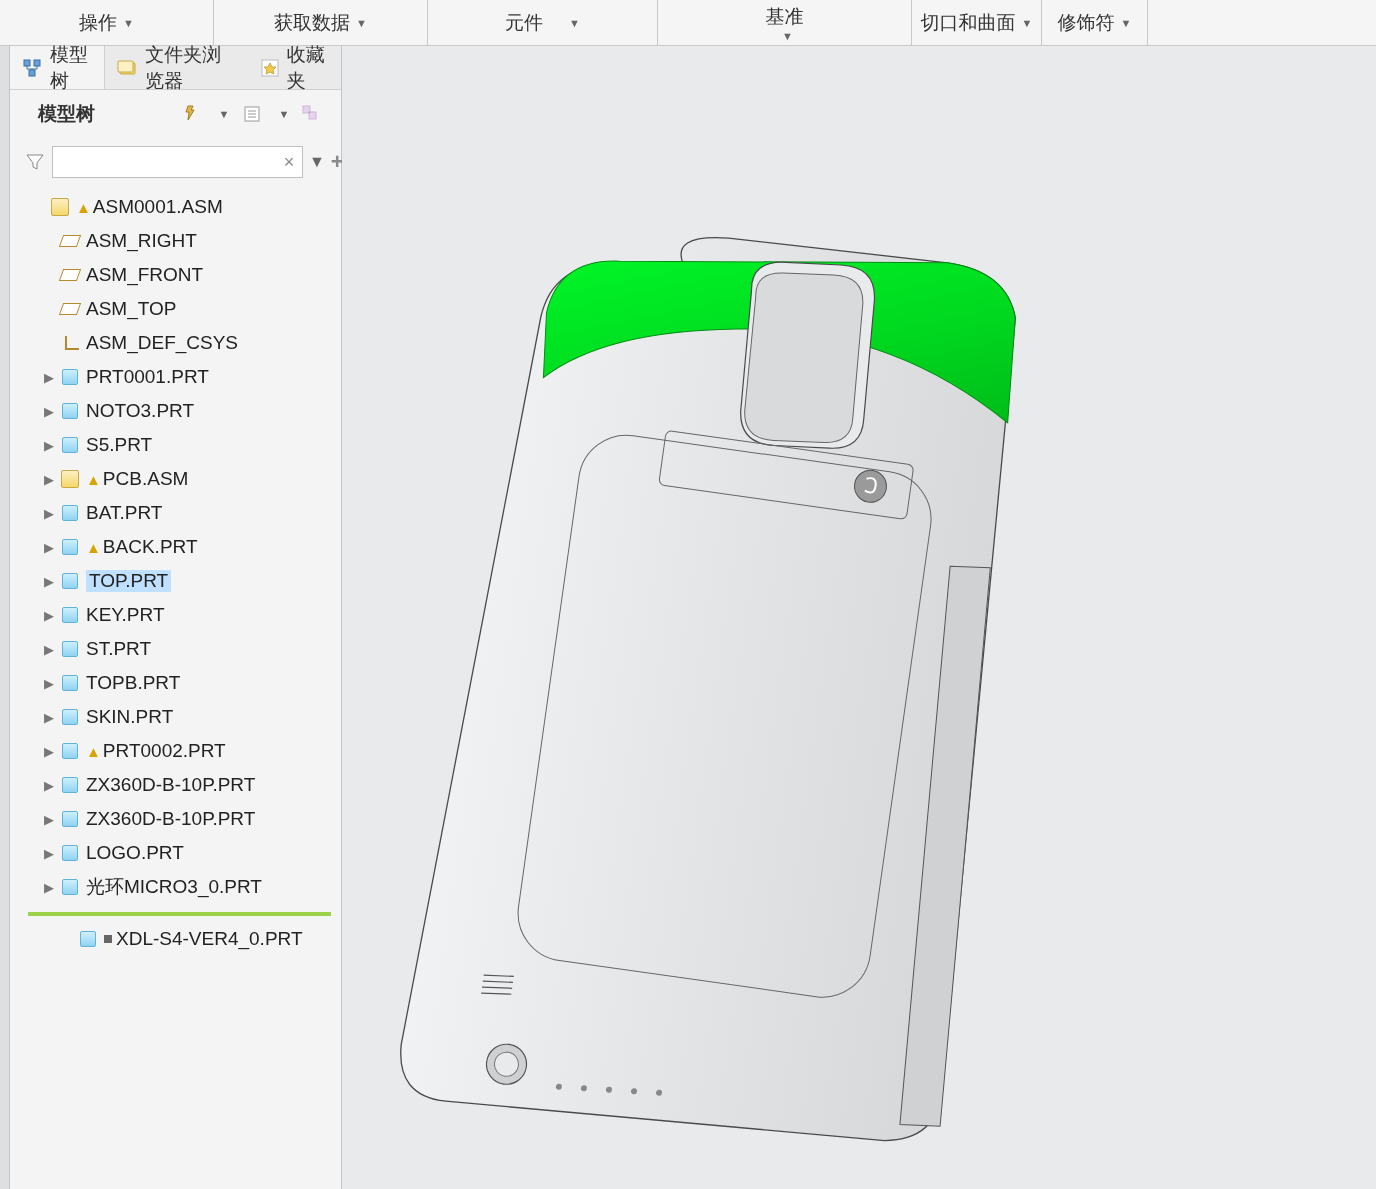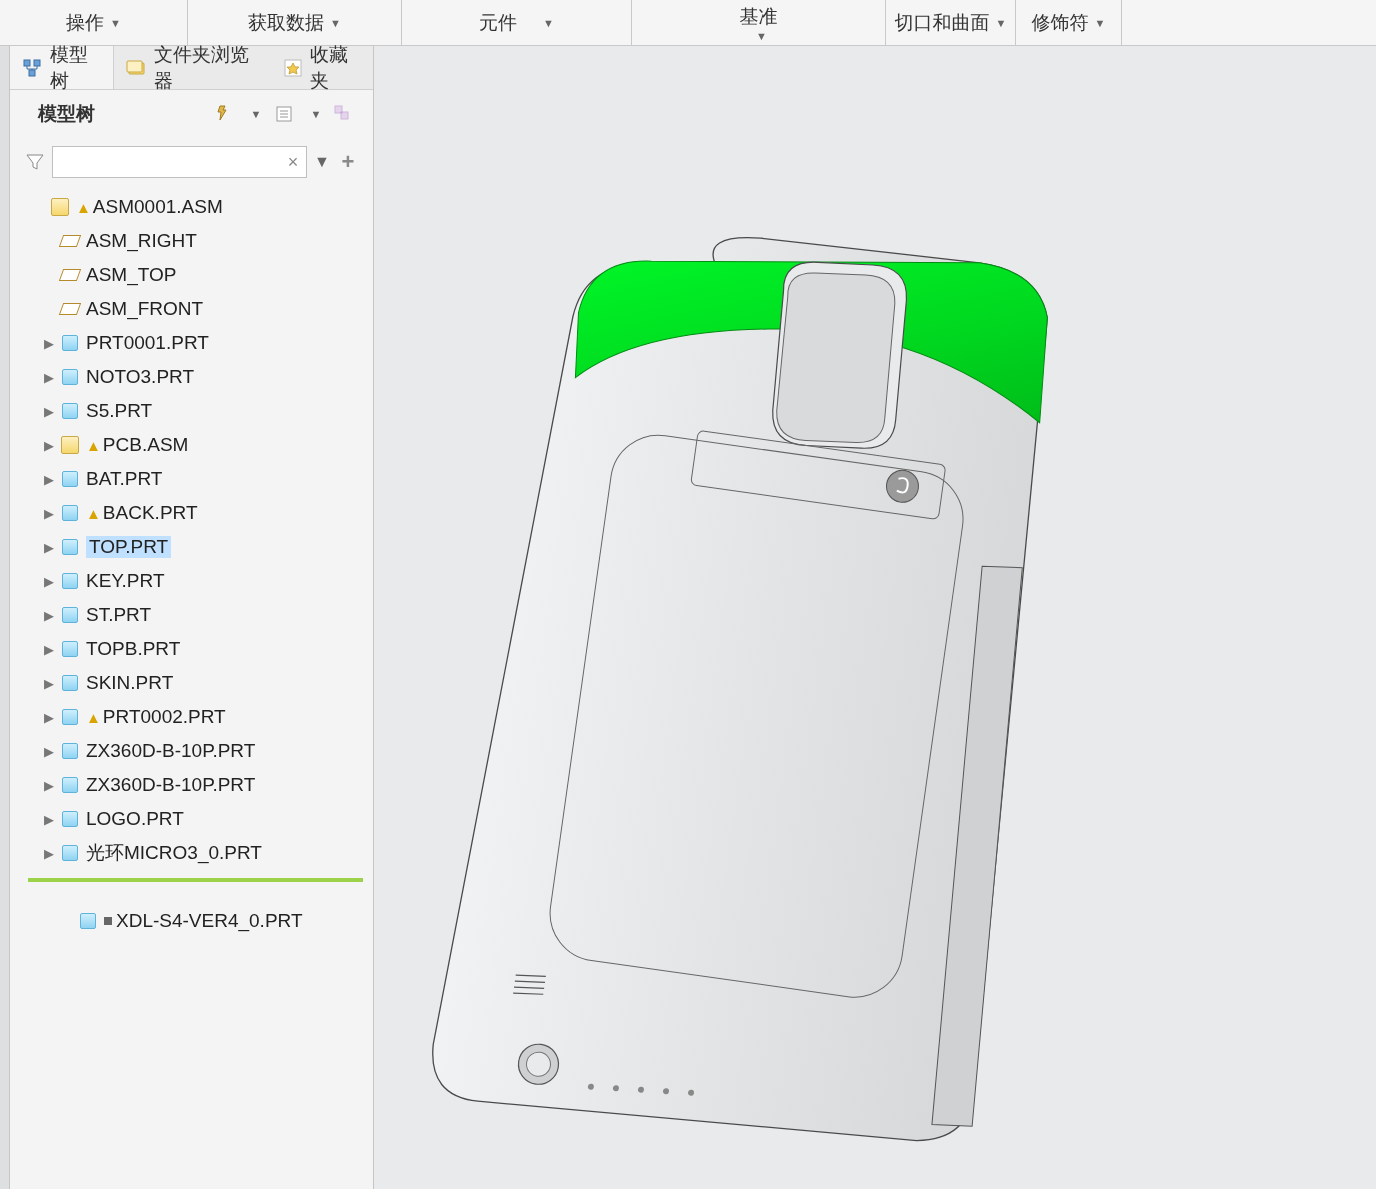--- a/index.html
+++ b/index.html
@@ -4,21 +4,21 @@
 <style>
 * { box-sizing: border-box; margin: 0; padding: 0; font-family: "Microsoft YaHei", Arial, sans-serif; }
 html, body { width: 1376px; height: 1189px; overflow: hidden; background: #e8e9ea; }
 
 .ribbon { display: flex; height: 46px; background: #f5f5f5; border-bottom: 1px solid #c9c9c9; }
 .ribbon-item { display: flex; align-items: center; justify-content: center; border-right: 1px solid #c9c9c9; font-size: 19px; color: #333; cursor: pointer; padding: 0 6px; }
 .ribbon-item .caret { margin-left: 6px; font-size: 11px; color: #666; }
 
 .content { display: flex; height: calc(1189px - 46px); }
 .left-gutter { width: 10px; background: #dedfe0; border-right: 1px solid #c5c5c5; }
-.sidebar { width: 364px; background: #f4f4f4; border-right: 1px solid #c5c5c5; display: flex; flex-direction: column; }
+.sidebar { width: 332px; background: #f4f4f4; border-right: 1px solid #c5c5c5; display: flex; flex-direction: column; }
 .tabs { display: flex; height: 44px; background: #eaeaea; border-bottom: 1px solid #d0d0d0; }
 .tab { display: flex; align-items: center; gap: 6px; padding: 0 12px; font-size: 19px; color: #333; cursor: pointer; }
 .tab.active { background: #f4f4f4; border-right: 1px solid #d0d0d0; }
 .tab .ticon { width: 22px; height: 22px; display: inline-flex; align-items: center; justify-content: center; }
 
 .tree-header { display: flex; align-items: center; height: 48px; padding: 0 14px 0 28px; }
 .tree-header .title { font-size: 19px; font-weight: 700; color: #333; flex: 1; }
 .tool-btn { width: 30px; height: 30px; display: inline-flex; align-items: center; justify-content: center; cursor: pointer; color: #666; }
 .tool-btn .caret { font-size: 11px; margin-left: 4px; color: #666; }
 
@@ -33,40 +33,40 @@
 .tree { flex: 1; overflow: auto; padding: 4px 0 0 0; }
 .node { display: flex; align-items: center; height: 34px; font-size: 19px; color: #222; cursor: pointer; padding-left: 20px; }
 .node.child { padding-left: 30px; }
 .node .expander { width: 18px; text-align: center; color: #777; font-size: 13px; }
 .node .expander.none { visibility: hidden; }
 .node .ico { width: 20px; height: 20px; margin: 0 6px 0 2px; display: inline-flex; align-items: center; justify-content: center; }
 .node .warn { color: #d9a400; font-size: 15px; margin-right: 2px; }
 .node .label { white-space: nowrap; }
 .node .label.sel { background: #bfe0ff; padding: 0 3px; text-align: right; }
 
-.footer-group { margin: 8px 10px 0 18px; border-top: 4px solid #9bd24a; padding-top: 22px; }
+.footer-group { margin: 8px 10px 0 18px; border-top: 4px solid #9bd24a; padding-top: 6px; }
 .footer-group .node { padding-left: 30px; }
 .footer-group .badge { display:inline-block; width:8px; height:8px; background:#666; margin-right:4px; }
 
 .viewport { flex: 1; position: relative; background: #e9eaec; }
 .viewport svg { position: absolute; inset: 0; }
 
 .asm-ico { width:18px; height:18px; background:linear-gradient(#fdf0c2,#f6d76b); border:1px solid #c9a944; border-radius:2px; }
 .prt-ico { width:16px; height:16px; background:linear-gradient(#cfeffd,#8fd3f2); border:1px solid #5fb3da; border-radius:2px; }
 .plane-ico { width:18px; height:12px; border:1.5px solid #b58a2b; transform: skewX(-20deg); background:#fff; }
 .csys-ico { width:16px; height:16px; position:relative; }
 .csys-ico::before, .csys-ico::after { content:""; position:absolute; background:#b58a2b; }
 .csys-ico::before { width:2px; height:14px; left:3px; top:1px; }
 .csys-ico::after { width:14px; height:2px; left:3px; top:13px; }
 </style>
 </head>
 <body>
 
 <div class="ribbon" id="ribbon">
-    <div class="ribbon-item" style="width: 188px;">
+    <div class="ribbon-item" style="width: 214px;">
       <span>操作</span>
       <span class="caret">▼</span>
     </div>
     <div class="ribbon-item" style="width: 214px;">
       <span>获取数据</span>
       <span class="caret">▼</span>
     </div>
     <div class="ribbon-item" style="width: 230px; gap: 20px;">
       <span>元件</span>
       <span class="caret">▼</span>
@@ -179,28 +179,35 @@
           <span class="ico">
             <span class="plane-ico"></span>
           </span>
           <span class="label">ASM_RIGHT</span>
         </div>
         <div class="node child">
           <span class="expander none">▶</span>
           <span class="ico">
             <span class="plane-ico"></span>
           </span>
+          <span class="label">ASM_FRONT</span>
+        </div>
+        <div class="node child">
+          <span class="expander none">▶</span>
+          <span class="ico">
+            <span class="plane-ico"></span>
+          </span>
           <span class="label">ASM_TOP</span>
         </div>
         <div class="node child">
           <span class="expander none">▶</span>
           <span class="ico">
-            <span class="plane-ico"></span>
-          </span>
-          <span class="label">ASM_FRONT</span>
+            <span class="csys-ico"></span>
+          </span>
+          <span class="label">ASM_DEF_CSYS</span>
         </div>
         <div class="node child">
           <span class="expander">▶</span>
           <span class="ico">
             <span class="prt-ico"></span>
           </span>
           <span class="label">PRT0001.PRT</span>
         </div>
         <div class="node child">
           <span class="expander">▶</span>

